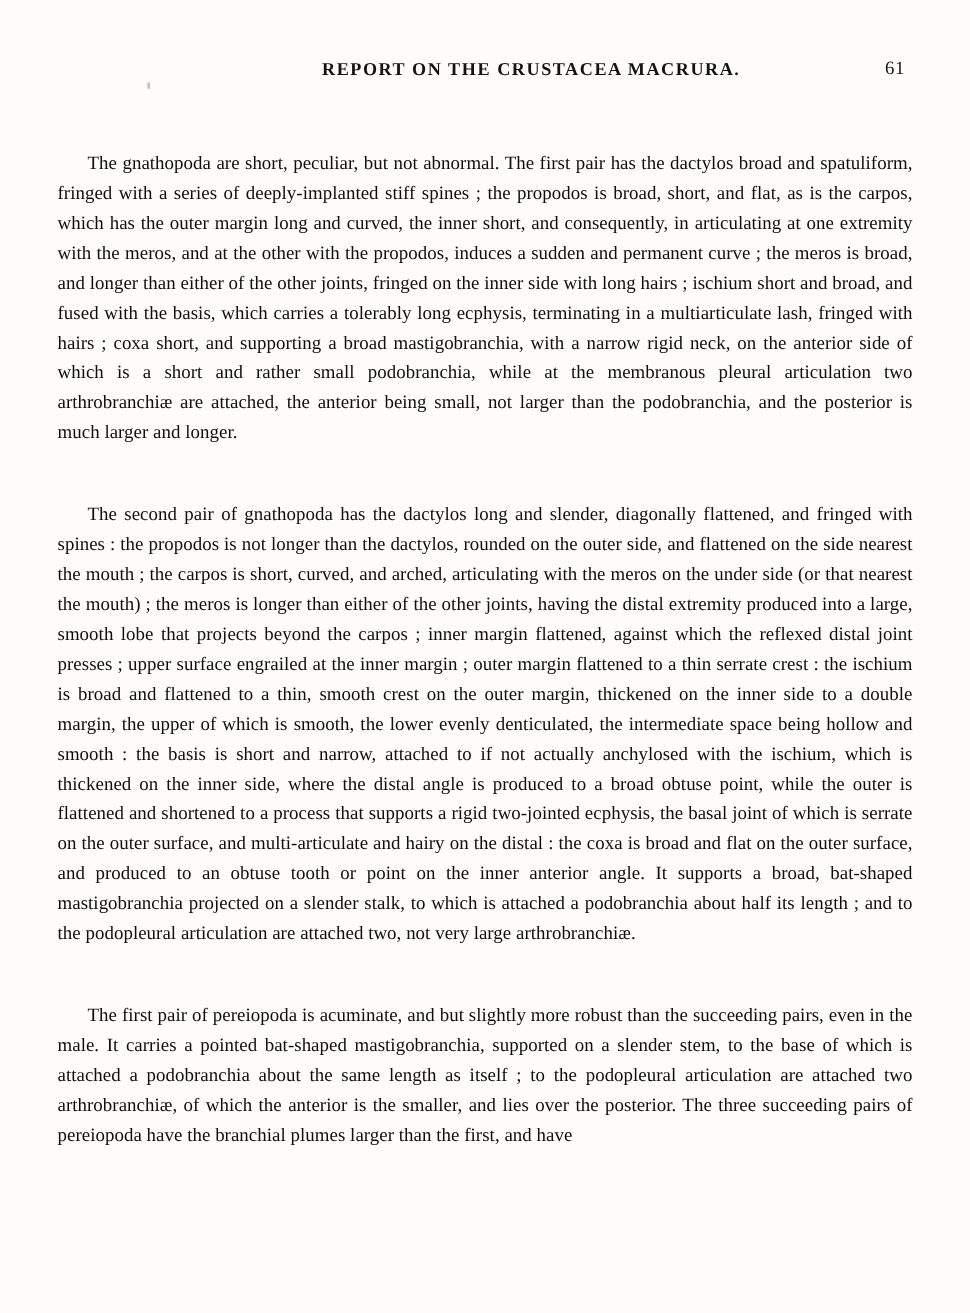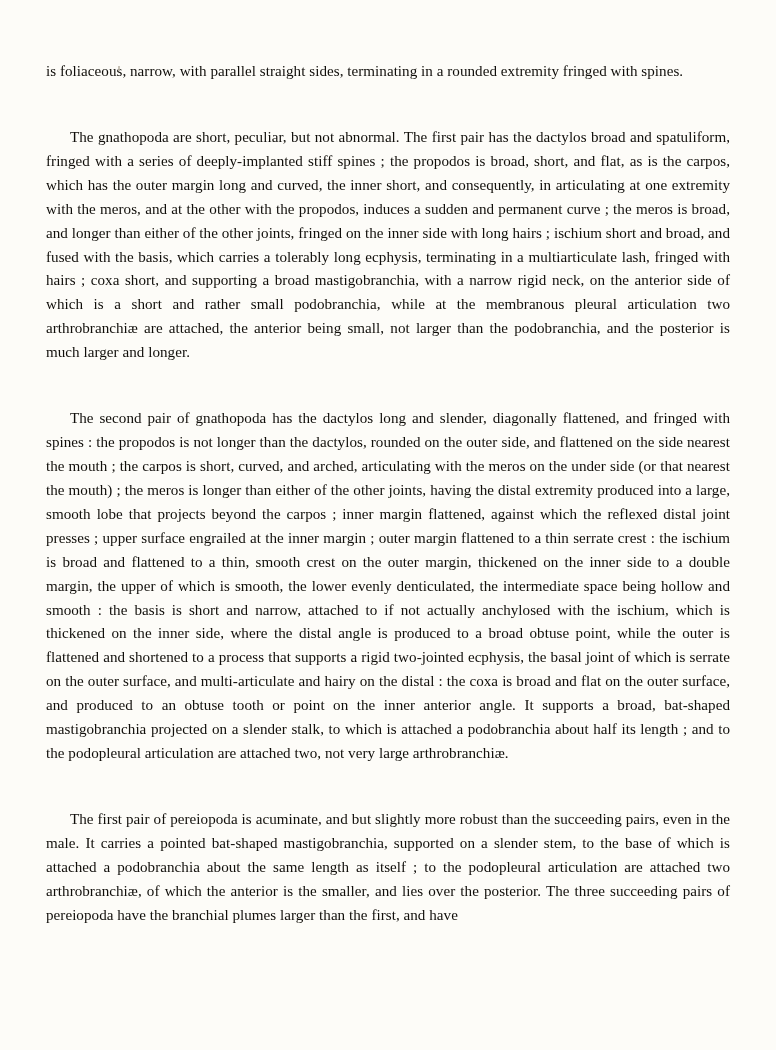--- a/index.html
+++ b/index.html
@@ -74,21 +74,24 @@
     opacity: 0.8;
   }
 </style>
 </head>
 <body>
 
 <div class="page">
 
   <div class="speck"></div>
 
+  <div class="running-head">
+    <div class="head-title">Report on the Crustacea Macrura.</div>
+    <div class="page-number">61</div>
+  </div>
 
   <div class="body-text">
-    <p>is foliaceous, narrow, with parallel straight sides, terminating in a rounded extremity fringed with spines.</p>
     <p class="indent">The gnathopoda are short, peculiar, but not abnormal.   The first pair has the dactylos broad and spatuliform, fringed with a series of deeply-implanted stiff spines ; the propodos is broad, short, and flat, as is the carpos, which has the outer margin long and curved, the inner short, and consequently, in articulating at one extremity with the meros, and at the other with the propodos, induces a sudden and permanent curve ; the meros is broad, and longer than either of the other joints, fringed on the inner side with long hairs ; ischium short and broad, and fused with the basis, which carries a tolerably long ecphysis, terminating in a multiarticulate lash, fringed with hairs ; coxa short, and supporting a broad mastigobranchia, with a narrow rigid neck, on the anterior side of which is a short and rather small podobranchia, while at the membranous pleural articulation two arthrobranchiæ are attached, the anterior being small, not larger than the podobranchia, and the posterior is much larger and longer.</p>
     <p class="indent">The second pair of gnathopoda has the dactylos long and slender, diagonally flattened, and fringed with spines : the propodos is not longer than the dactylos, rounded on the outer side, and flattened on the side nearest the mouth ; the carpos is short, curved, and arched, articulating with the meros on the under side (or that nearest the mouth) ; the meros is longer than either of the other joints, having the distal extremity produced into a large, smooth lobe that projects beyond the carpos ; inner margin flattened, against which the reflexed distal joint presses ; upper surface engrailed at the inner margin ; outer margin flattened to a thin serrate crest : the ischium is broad and flattened to a thin, smooth crest on the outer margin, thickened on the inner side to a double margin, the upper of which is smooth, the lower evenly denticulated, the intermediate space being hollow and smooth : the basis is short and narrow, attached to if not actually anchylosed with the ischium, which is thickened on the inner side, where the distal angle is produced to a broad obtuse point, while the outer is flattened and shortened to a process that supports a rigid two-jointed ecphysis, the basal joint of which is serrate on the outer surface, and multi-articulate and hairy on the distal : the coxa is broad and flat on the outer surface, and produced to an obtuse tooth or point on the inner anterior angle.   It supports a broad, bat-shaped mastigobranchia projected on a slender stalk, to which is attached a podobranchia about half its length ; and to the podopleural articulation are attached two, not very large arthrobranchiæ.</p>
     <p class="indent">The first pair of pereiopoda is acuminate, and but slightly more robust than the succeeding pairs, even in the male.   It carries a pointed bat-shaped mastigobranchia, supported on a slender stem, to the base of which is attached a podobranchia about the same length as itself ; to the podopleural articulation are attached two arthrobranchiæ, of which the anterior is the smaller, and lies over the posterior.   The three succeeding pairs of pereiopoda have the branchial plumes larger than the first, and have</p>
   </div>
 
 </div>
 
 </body></html>

